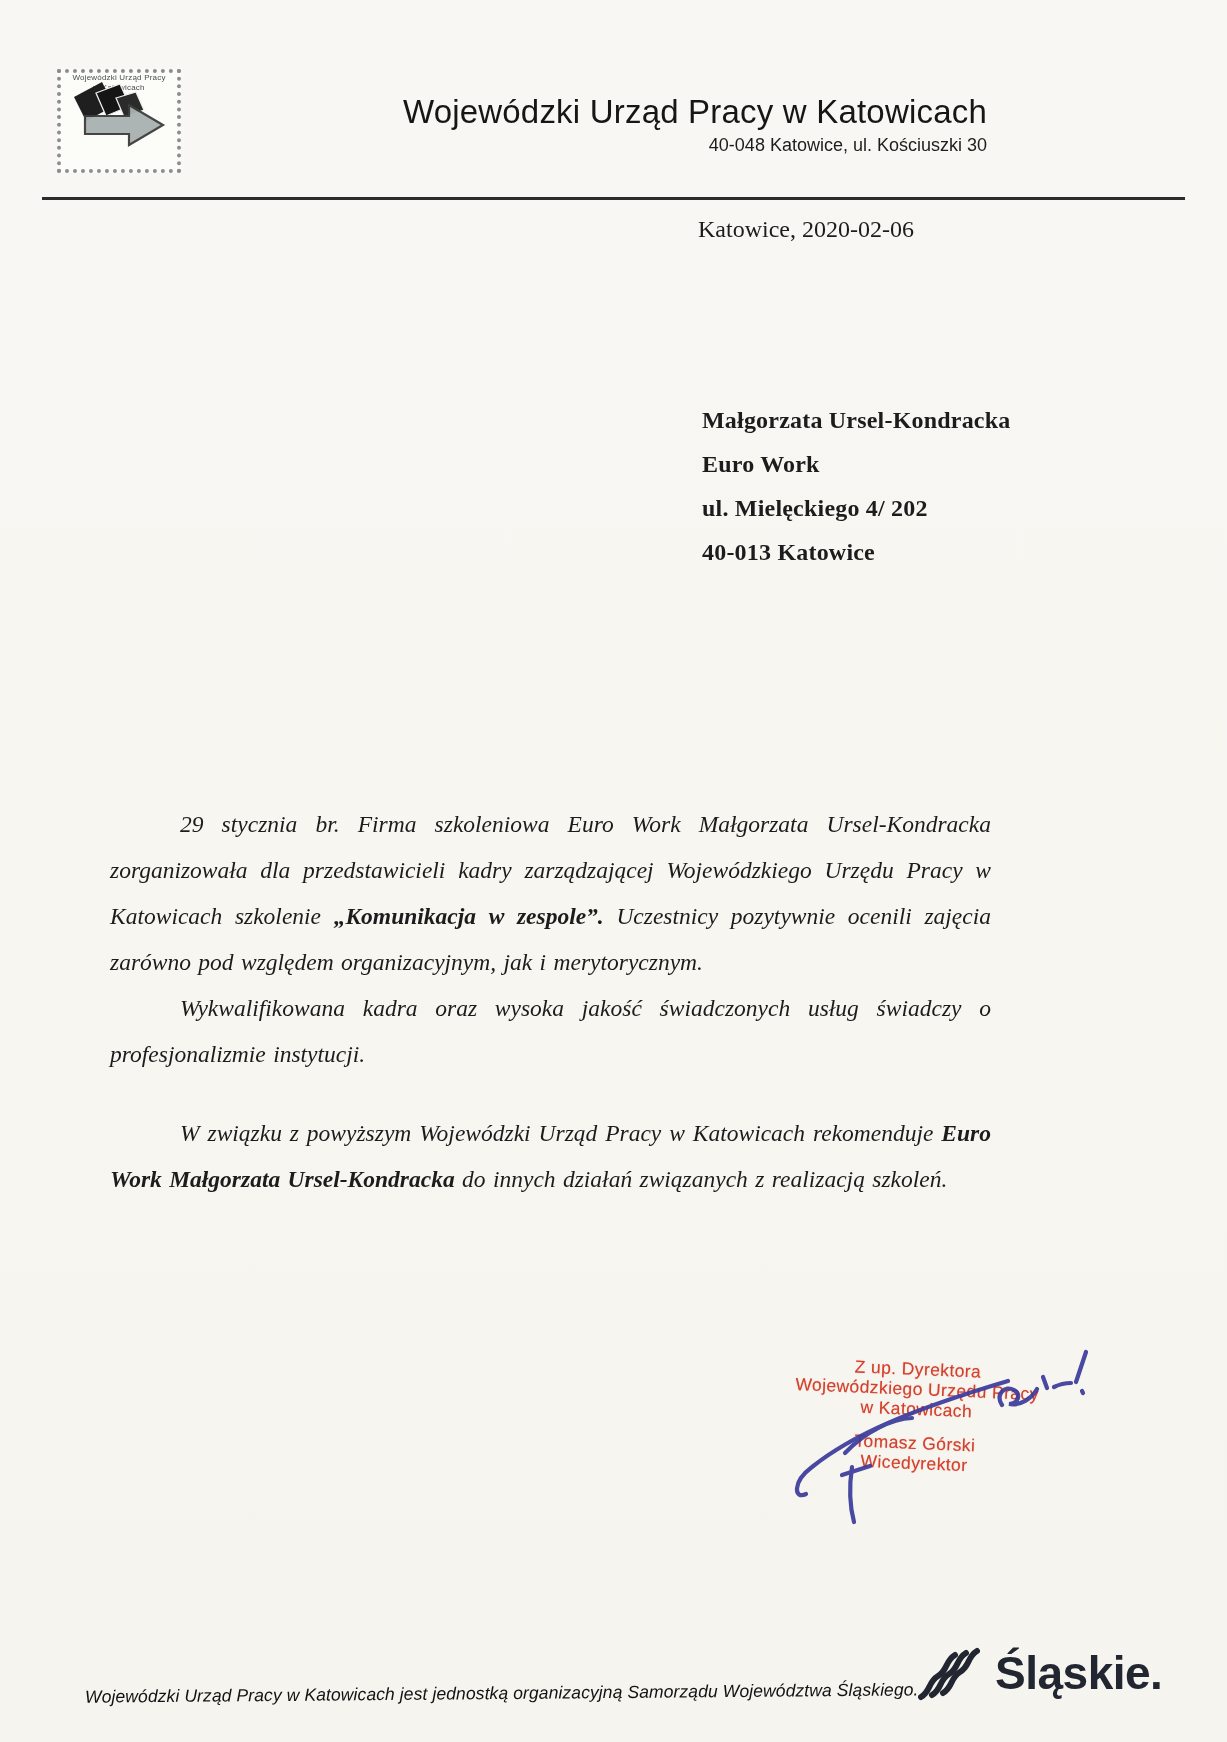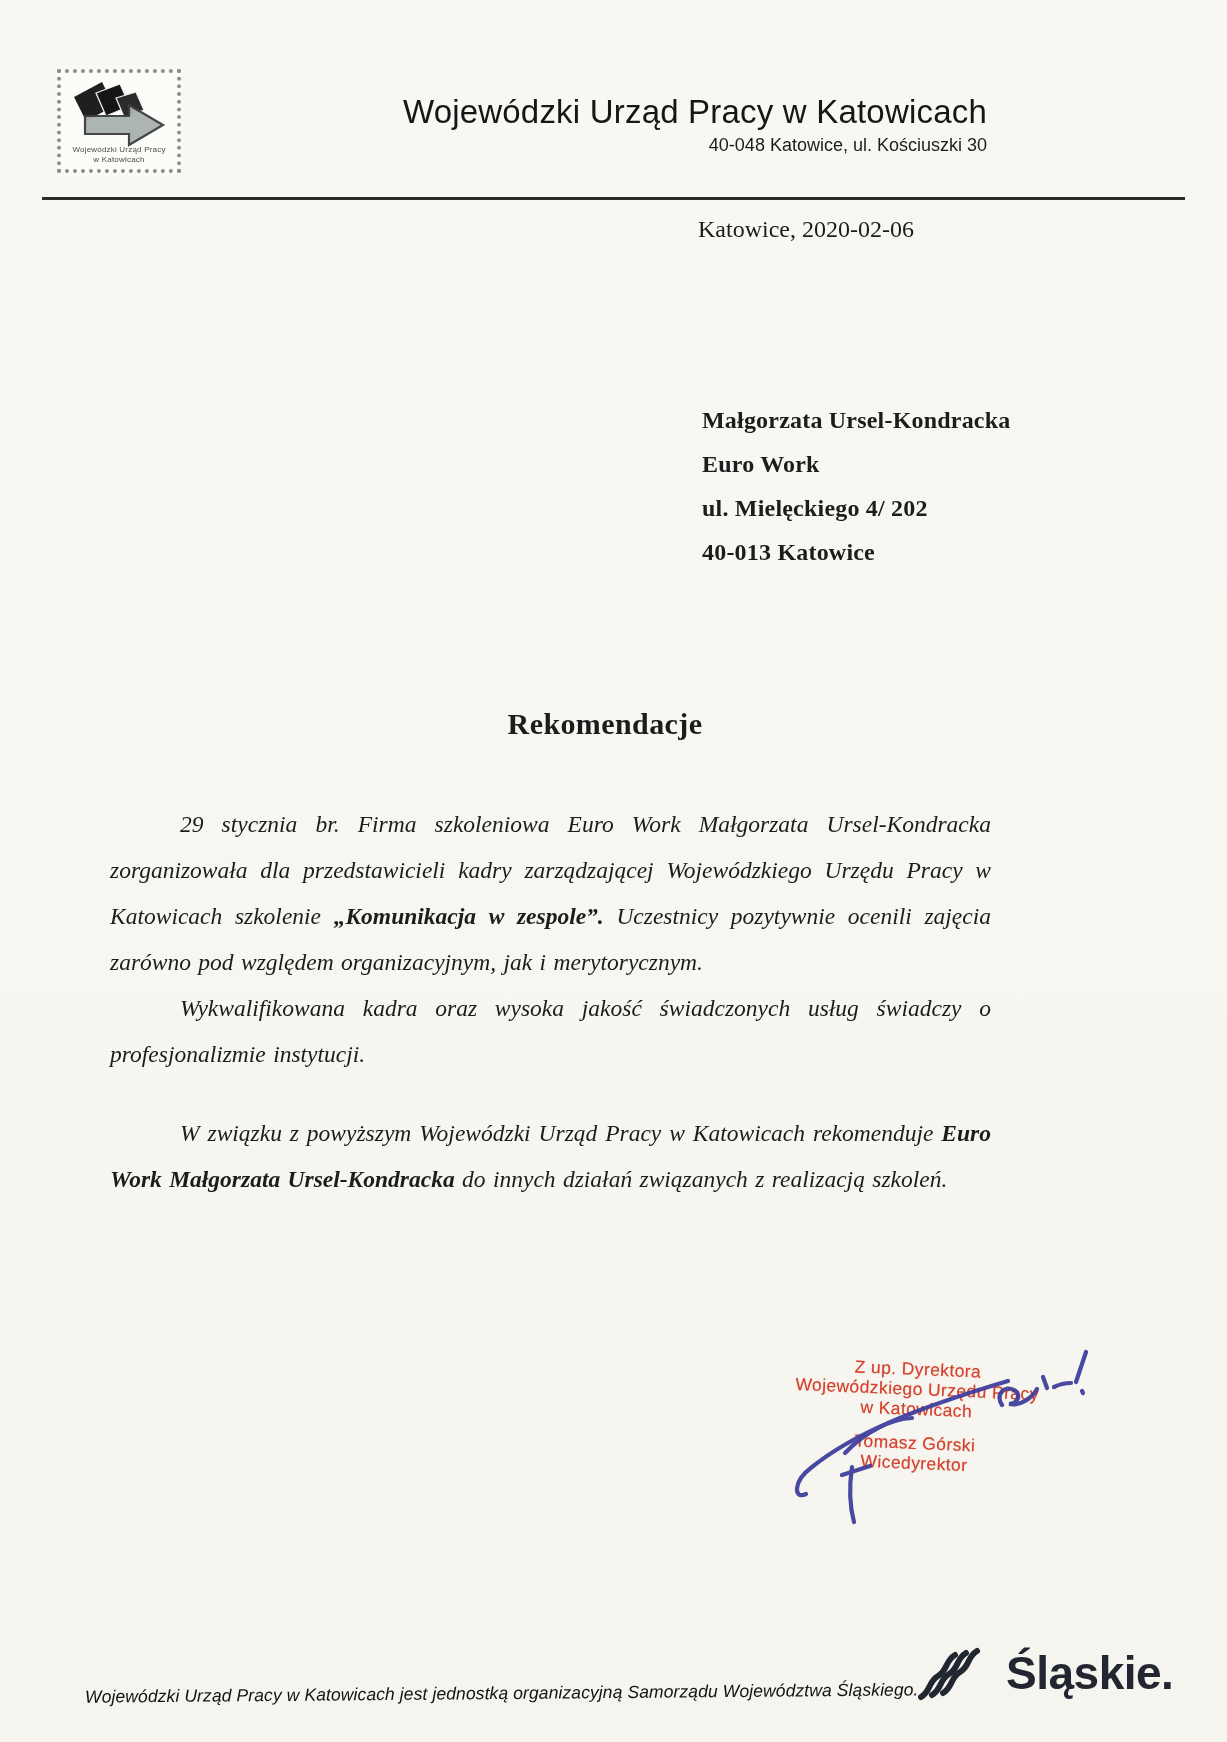--- a/index.html
+++ b/index.html
@@ -10,21 +10,21 @@
     background:linear-gradient(180deg,#f8f7f3 0%,#f7f6f1 55%,#f5f4ee 100%);
     font-family:"Liberation Serif", serif;
     color:#1c1c1c;
     overflow:hidden;
   }
 
   
   .logo-box{
     position:absolute;left:57px;top:69px;width:124px;height:104px;
     border:4px dotted #8d8d8d;background:#fcfcf9;box-sizing:border-box;
-    display:flex;flex-direction:column;align-items:center;justify-content:flex-end;
+    display:flex;flex-direction:column;align-items:center;justify-content:flex-start;
     padding-bottom:4px;
   }
   .logo-box svg{position:absolute;top:6px;left:5px;}
   .logo-caption{
     font-family:"Liberation Sans",sans-serif;font-size:8px;line-height:10px;
     color:#4c4c4c;text-align:center;letter-spacing:0.2px;
   }
 
   
   .header-block{
@@ -72,21 +72,21 @@
 
   
   .footer-note{
     position:absolute;left:85px;top:1683px;
     font-family:"Liberation Sans",sans-serif;font-style:italic;
     font-size:17.5px;color:#121212;transform:rotate(-0.5deg);
     letter-spacing:0.1px;
   }
   .brand{
     position:absolute;left:918px;top:1642px;height:62px;
-    display:flex;align-items:center;gap:26px;
+    display:flex;align-items:center;gap:15px;
   }
   .brand-text{
     font-family:"Liberation Sans",sans-serif;font-weight:bold;
     font-size:46px;color:#222631;letter-spacing:-0.5px;
   }
 </style>
 </head>
 <body>
 
 <div class="page">
@@ -112,21 +112,20 @@
 
   <div class="dateline">Katowice, 2020-02-06</div>
 
   <div class="recipient">
     <div>Małgorzata Ursel-Kondracka</div>
     <div>Euro Work</div>
     <div>ul. Mielęckiego 4/ 202</div>
     <div>40-013 Katowice</div>
   </div>
 
-  <div class="doc-heading">Rekomendacje</div>
 
   <div class="body-text">
     <p><span>29 stycznia br. Firma szkoleniowa Euro Work Małgorzata Ursel-Kondracka zorganizowała dla przedstawicieli kadry zarządzającej Wojewódzkiego Urzędu Pracy w Katowicach szkolenie </span><span class="b">„Komunikacja w zespole”.</span><span> Uczestnicy pozytywnie ocenili zajęcia zarówno pod względem organizacyjnym, jak i merytorycznym.</span></p>
     <p>Wykwalifikowana kadra oraz wysoka jakość świadczonych usług świadczy o profesjonalizmie instytucji.</p>
     <p class="spaced"><span>W związku z powyższym Wojewódzki Urząd Pracy w Katowicach rekomenduje </span><span class="b">Euro Work Małgorzata Ursel-Kondracka</span><span> do innych działań związanych z realizacją szkoleń.</span></p>
   </div>
 
   <div class="stamp">
     <div>Z up. Dyrektora</div>
     <div>Wojewódzkiego Urzędu Pracy</div>

